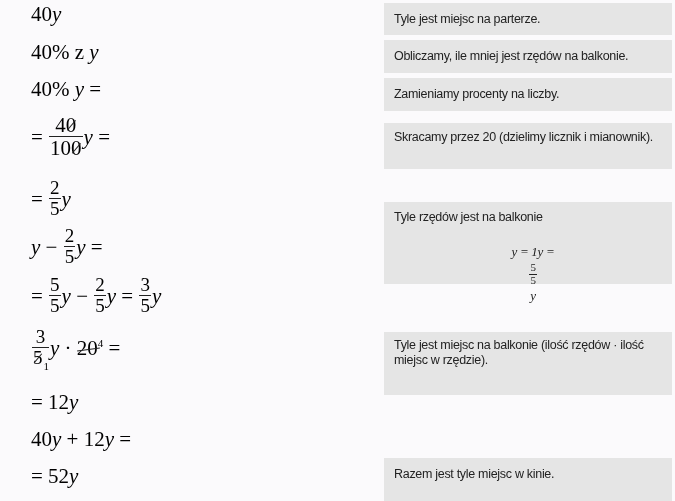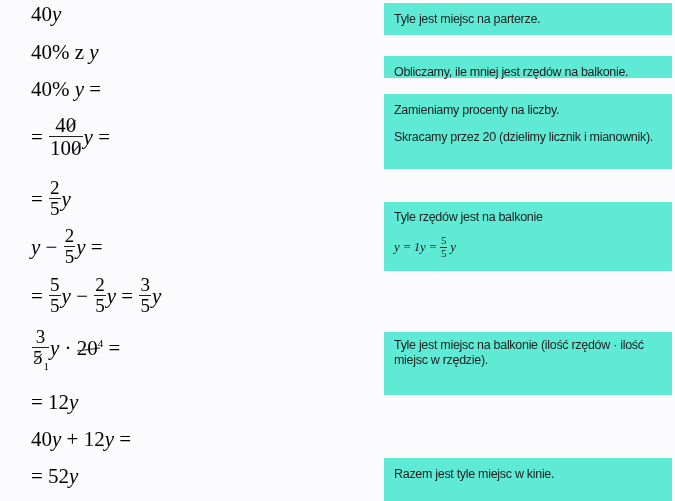--- a/index.html
+++ b/index.html
@@ -17,27 +17,27 @@
   .frac .den { display:block; padding:0 1px; line-height:1.05;text-align:right; }
   .sm { font-size:19px; }
   .strike { position:relative; display:inline-block; }
   .strike::after { content:""; position:absolute; left:-1px; right:-1px; top:50%; border-top:1.3px solid #222; transform:rotate(-50deg); }
   .hstrike { position:relative; display:inline-block; }
   .hstrike::after { content:""; position:absolute; left:0; right:-2px; top:52%; border-top:1.2px solid #222; transform:rotate(-8deg); }
   .sub1 { font-size:11px; position:relative; top:6px; left:1px; }
   .sup4 { font-size:11px; position:relative; top:-8px; }
   .box {
     position:absolute; left:384px; width:288px;
-    background:#5eead4;
+    background:#e5e5e5;
     font-family:"Liberation Sans", sans-serif;
     font-size:12.5px; color:#222; letter-spacing:-0.3px;
     padding:0 0 0 10px; box-sizing:border-box;
   }
   .box .t { display:block; }
-  .box .mini { font-family:"Liberation Serif", serif; font-style:italic; font-size:13px; margin-top:11px; display:flex; align-items:center; gap:2px;}
+  .box .mini { font-family:"Liberation Serif", serif; font-style:italic; font-size:13px; margin-top:20px; display:flex; align-items:center; gap:2px;flex-direction:column;}
   .box .mini .frac { top:0; font-style:normal; font-size:11px; }
   .box .mini .frac .bar { border-top:1px solid #222; }
 </style>
 </head>
 <body>
 
 <div class="math" style="top:4px">
   <span>40<i>y</i></span>
 </div>
 <div class="math" style="top:42px">
@@ -115,30 +115,30 @@
 <div class="math" style="top:429px">
   <span>40<i>y</i> + 12<i>y</i> =</span>
 </div>
 <div class="math" style="top:466px">
   <span>= 52<i>y</i></span>
 </div>
 
 <div class="box" style="top:3px;height:32px;line-height:32px">
   <span class="t">Tyle jest miejsc na parterze.</span>
 </div>
-<div class="box" style="top:56px;height:22px;line-height:33px">
+<div class="box" style="top:40px;height:33px;line-height:33px">
   <span class="t">Obliczamy, ile mniej jest rzędów na balkonie.</span>
 </div>
-<div class="box" style="top:94px;height:33px;line-height:33px">
+<div class="box" style="top:78px;height:33px;line-height:33px">
   <span class="t">Zamieniamy procenty na liczby.</span>
 </div>
 <div class="box" style="top:123px;height:46px;line-height:28px">
   <span class="t">Skracamy przez 20 (dzielimy licznik i mianownik).</span>
 </div>
-<div class="box" style="top:202px;height:69px;padding-top:8px">
+<div class="box" style="top:202px;height:82px;padding-top:8px">
   <span class="t">Tyle rzędów jest na balkonie</span>
   <div class="mini">
     <span>y = 1y =</span>
     <span class="frac">
       <span class="num">5</span>
       <span class="bar"></span>
       <span class="den">5</span>
     </span>
     <span>y</span>
   </div>

